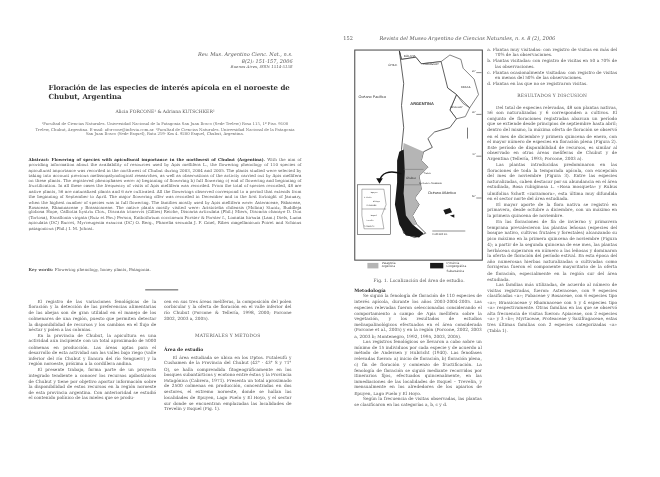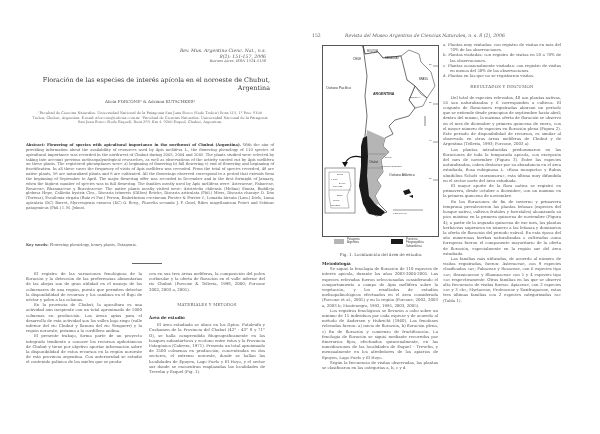--- a/index.html
+++ b/index.html
@@ -4,21 +4,21 @@
 <style>
   html, body { margin:0; padding:0; background:#ffffff; }
   body { width:600px; height:434px; position:relative; overflow:hidden; font-family:"DejaVu Serif", serif; color:#333; }
   .page { position:absolute; top:0; height:434px; background:#fff; }
   #left-page { left:0; width:300px; }
   #right-page { left:300px; width:300px; }
   .abs { position:absolute; }
   .txt { font-size:3.9px; line-height:5.2px; color:#555; text-align:justify; }
   .journal-ref { right:34px; top:48px; text-align:right; font-style:italic; font-size:4.6px; line-height:5.6px; color:#555; }
   .journal-ref .small { font-size:3.6px; line-height:5px; }
-  .title { left:30px; width:240px; top:76px; text-align:right; font-weight:normal; font-size:6.4px; line-height:8px; color:#333; }
+  .title { left:44px; width:240px; top:76px; text-align:left; font-weight:bold; font-size:6.4px; line-height:8px; color:#333; }
   .authors { left:30px; width:240px; top:99px; text-align:center; font-size:4.1px; color:#555; }
   .affil { left:32px; width:236px; top:111px; text-align:center; font-size:3.5px; line-height:4.6px; color:#666; }
   .abstract { left:26px; width:248px; top:143px; font-size:3.7px; line-height:4.85px; color:#555; text-align:justify; }
   .abstract b { color:#333; }
   .keywords { left:26px; width:248px; top:243px; font-size:3.7px; color:#555; }
   .divider { left:132px; top:263px; width:30px; height:0; border-top:0.8px solid #666; }
   .col { width:116px; }
   .colL { left:26px; }
   .colR { left:149px; }
   .indent { text-indent:8px; }

